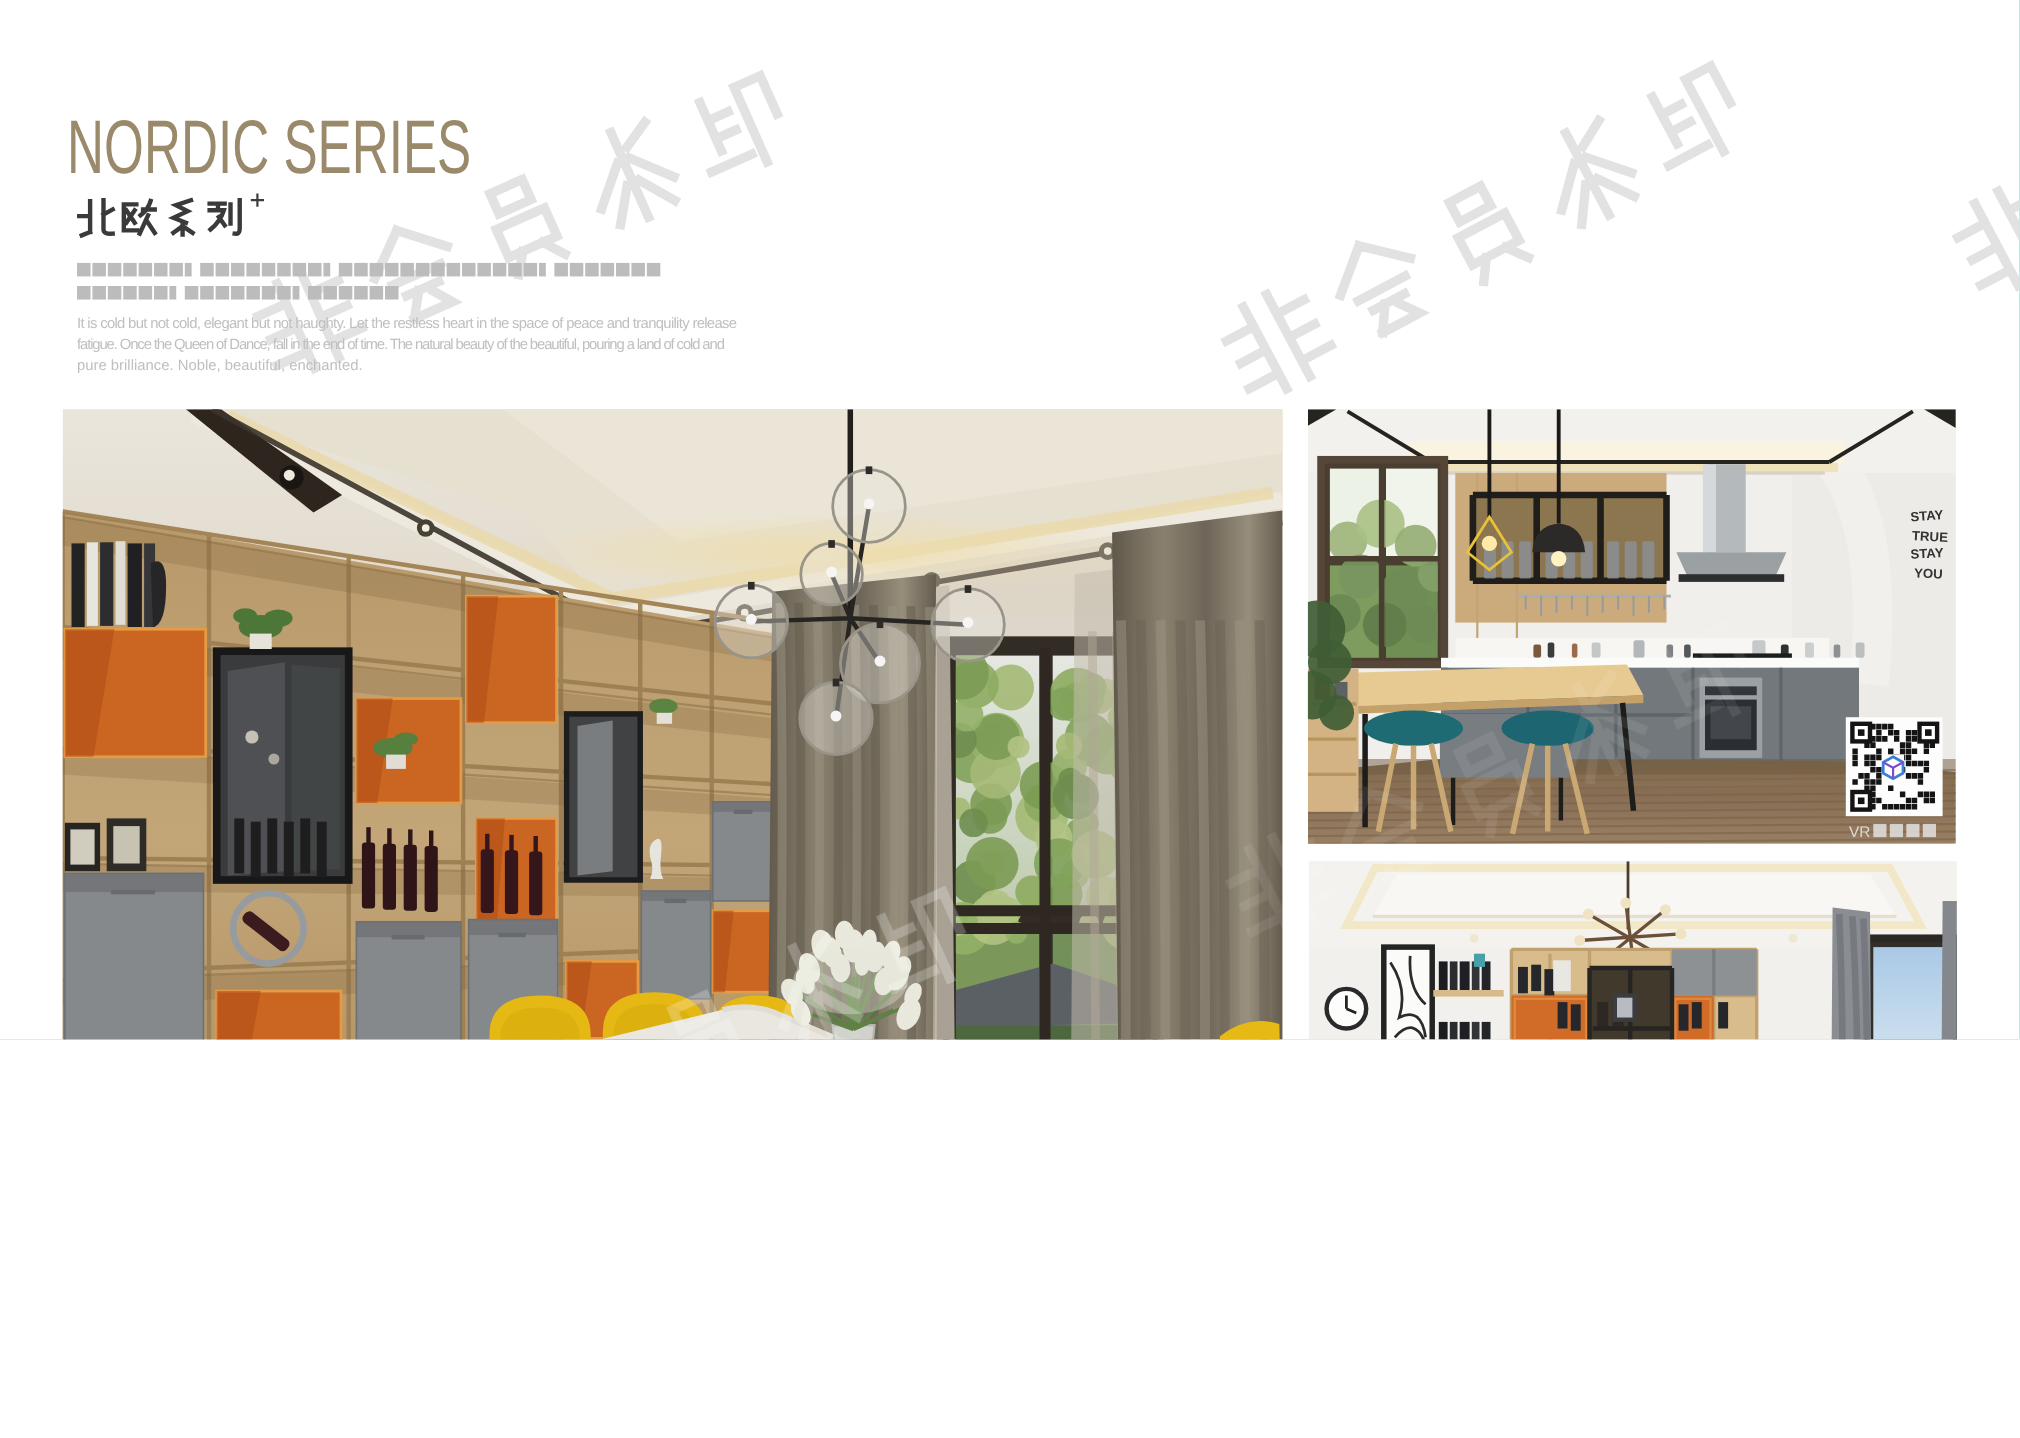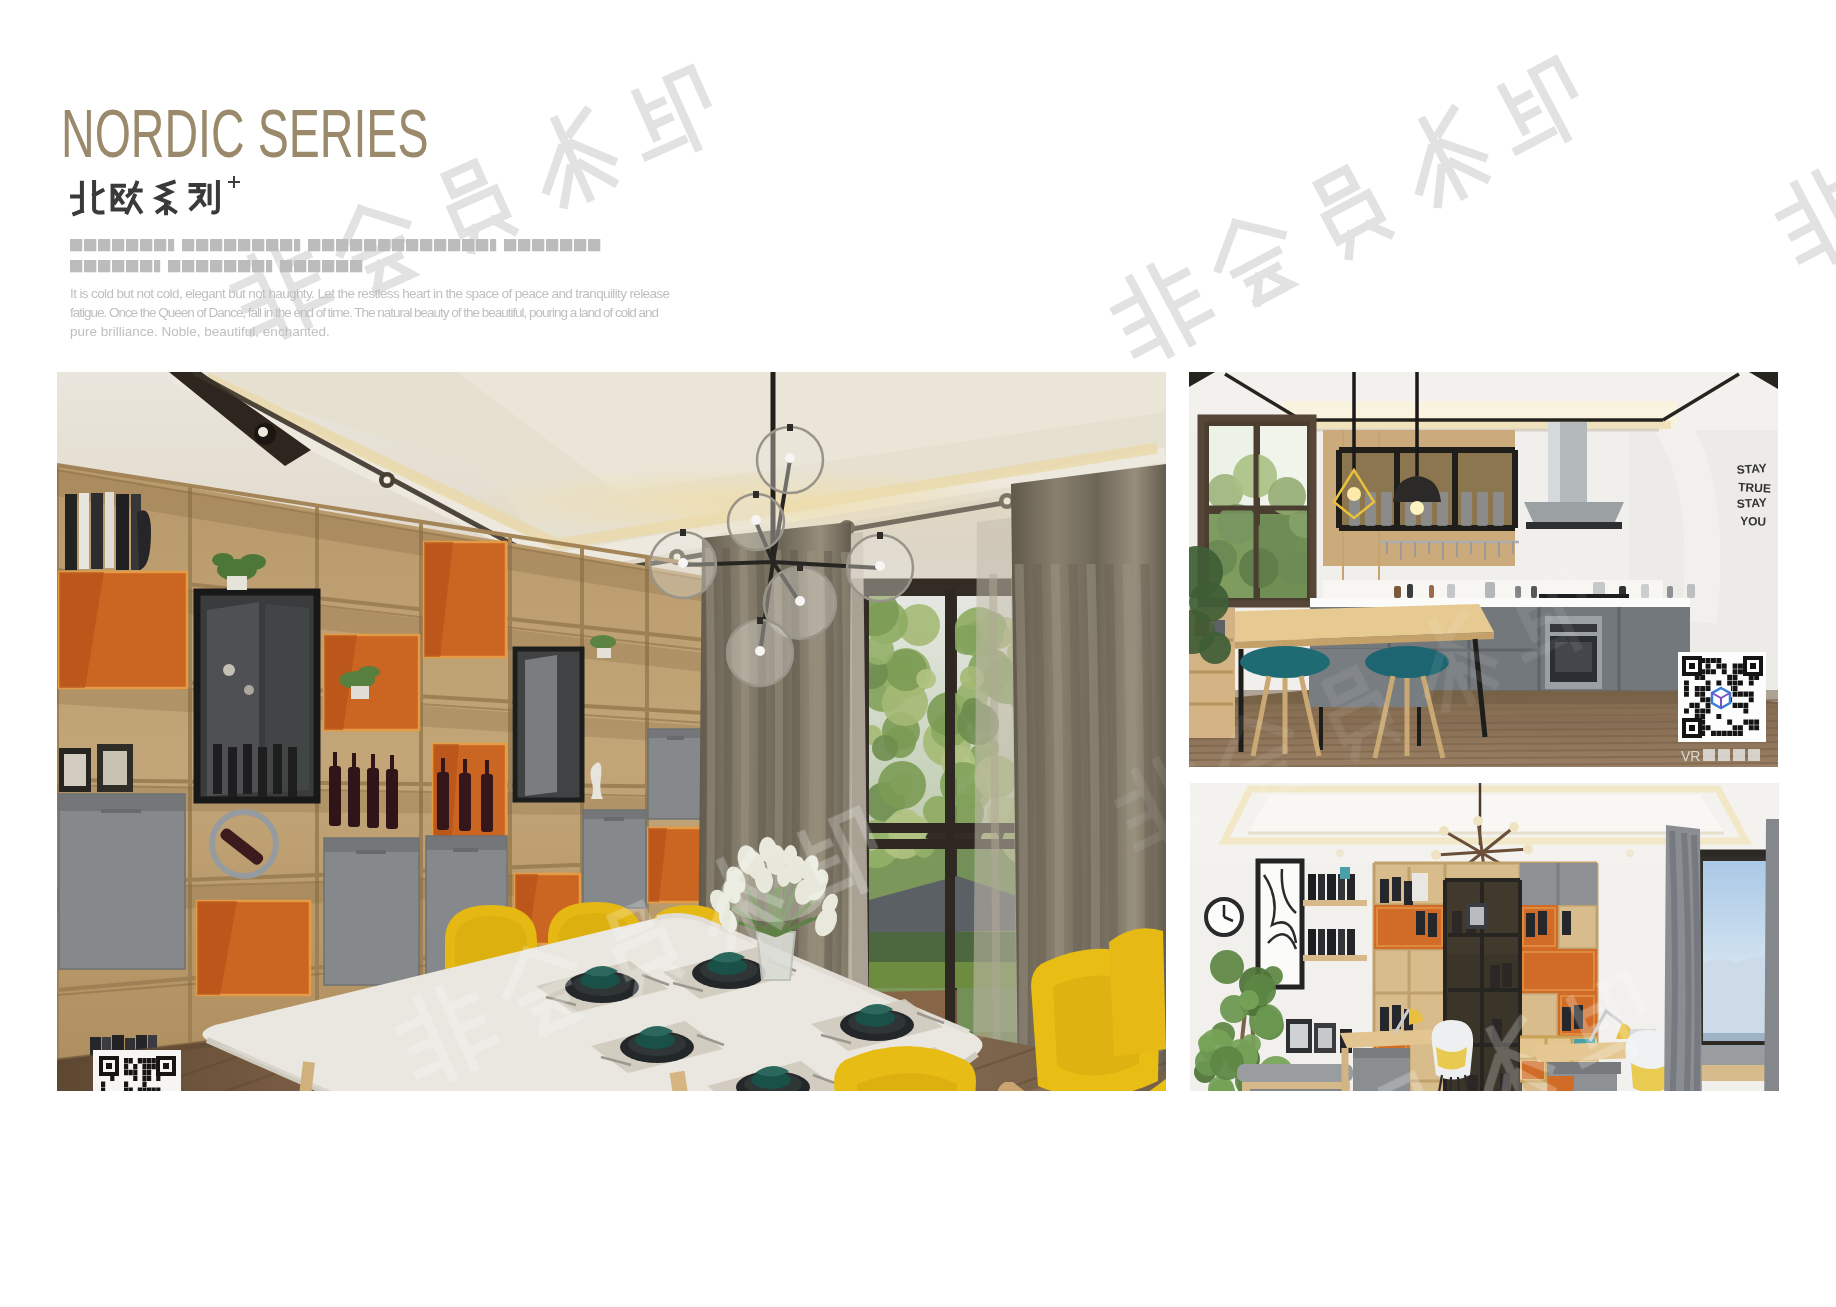--- a/index.html
+++ b/index.html
@@ -1,16 +1,16 @@
 <!DOCTYPE html>
 <html><head>
 <meta charset="utf-8">
 <style>
 html,body{margin:0;padding:0;background:#ffffff;}
-#page{position:relative;width:1836px;height:1091px;background:#14b8a6;overflow:hidden;font-family:"Liberation Sans",sans-serif;text-decoration:underline;}
+#page{position:relative;width:1836px;height:945px;background:#14b8a6;overflow:hidden;font-family:"Liberation Sans",sans-serif;text-decoration:underline;}
 svg{display:block;}
 </style>
 </head>
 <body>
 <div id="page">
 <svg width="1836" height="1307" viewBox="0 0 1836 1307" xmlns="http://www.w3.org/2000/svg">
 <defs>
 <linearGradient id="ceil1" x1="0" y1="0" x2="0" y2="1">
  <stop offset="0" stop-color="#f3efe7"></stop>
           <stop offset="0.6" stop-color="#e9e2d4"></stop>

